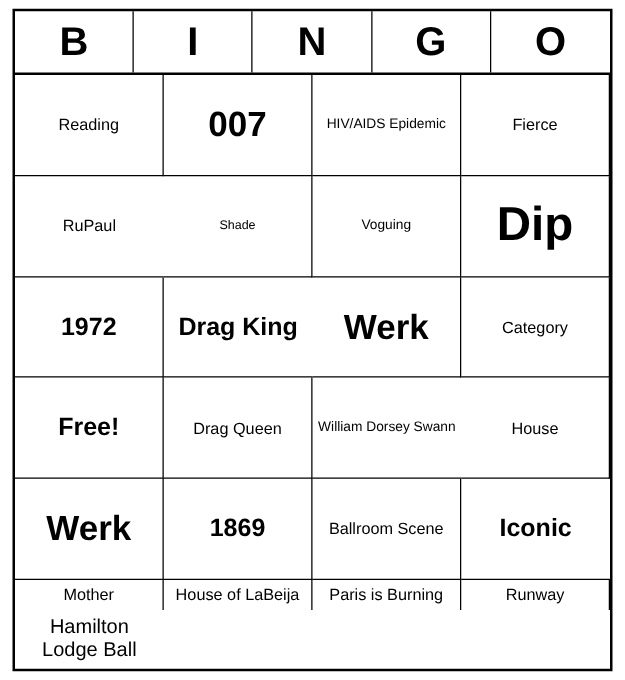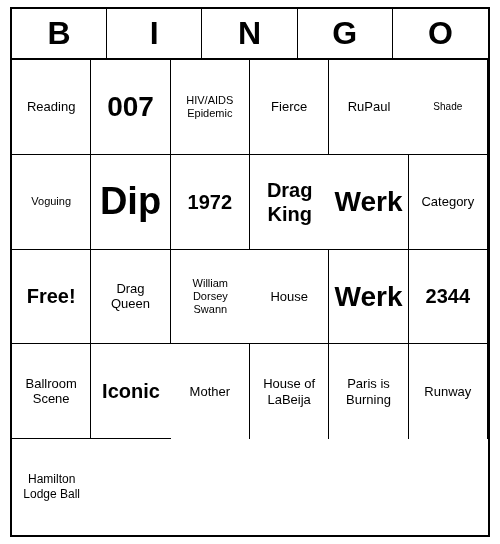--- a/index.html
+++ b/index.html
@@ -37,21 +37,21 @@
       padding: 6px 0;
       border-right: 1px solid #000;
     }
 
     .bingo-header-cell:last-child {
       border-right: none;
     }
 
     .bingo-grid {
       display: grid;
-      grid-template-columns: repeat(6, 1fr);
+      grid-template-columns: repeat(4, 1fr);
       grid-template-rows: repeat(5, 1fr);
       height: calc(100% - 52px);
       border-radius: 14px;
     }
 
     .bingo-cell {
       border-right: 1px solid #000;
       border-bottom: 1px solid #000;
       display: flex;
       justify-content: center;
@@ -92,22 +92,22 @@
       <div class="bingo-cell" style="font-size: 38px; font-weight: bold;">Dip</div>
       <div class="bingo-cell" style="font-size: 20px; font-weight: bold;">1972</div>
       <div class="bingo-cell" style="font-size: 20px; font-weight: bold;">Drag King</div>
       <div class="bingo-cell" style="font-size: 28px; font-weight: bold; text-align: center;">Werk</div>
       <div class="bingo-cell" style="font-size: 13px;">Category</div>
       <div class="bingo-cell" style="font-size: 20px; font-weight: bold; text-align: right;">Free!</div>
       <div class="bingo-cell" style="font-size: 13px;">Drag Queen</div>
       <div class="bingo-cell" style="font-size: 11px;">William Dorsey Swann</div>
       <div class="bingo-cell" style="font-size: 13px;">House</div>
       <div class="bingo-cell" style="font-size: 28px; font-weight: bold;">Werk</div>
-      <div class="bingo-cell" style="font-size: 20px; font-weight: bold;">2344</div>
+      <div class="bingo-cell" style="font-size: 20px; font-weight: bold;">1869</div>
       <div class="bingo-cell" style="font-size: 13px;">Ballroom Scene</div>
       <div class="bingo-cell" style="font-size: 20px; font-weight: bold;">Iconic</div>
       <div class="bingo-cell" style="font-size: 13px;">Mother</div>
       <div class="bingo-cell" style="font-size: 13px;">House of LaBeija</div>
       <div class="bingo-cell" style="font-size: 13px;">Paris is Burning</div>
       <div class="bingo-cell" style="font-size: 13px;">Runway</div>
-      <div class="bingo-cell" style="font-size: 12px;">Hamilton Lodge Ball</div>
+      <div class="bingo-cell" style="font-size: 16px;">Hamilton Lodge Ball</div>
     </div>
 </div>
 
 </body></html>

